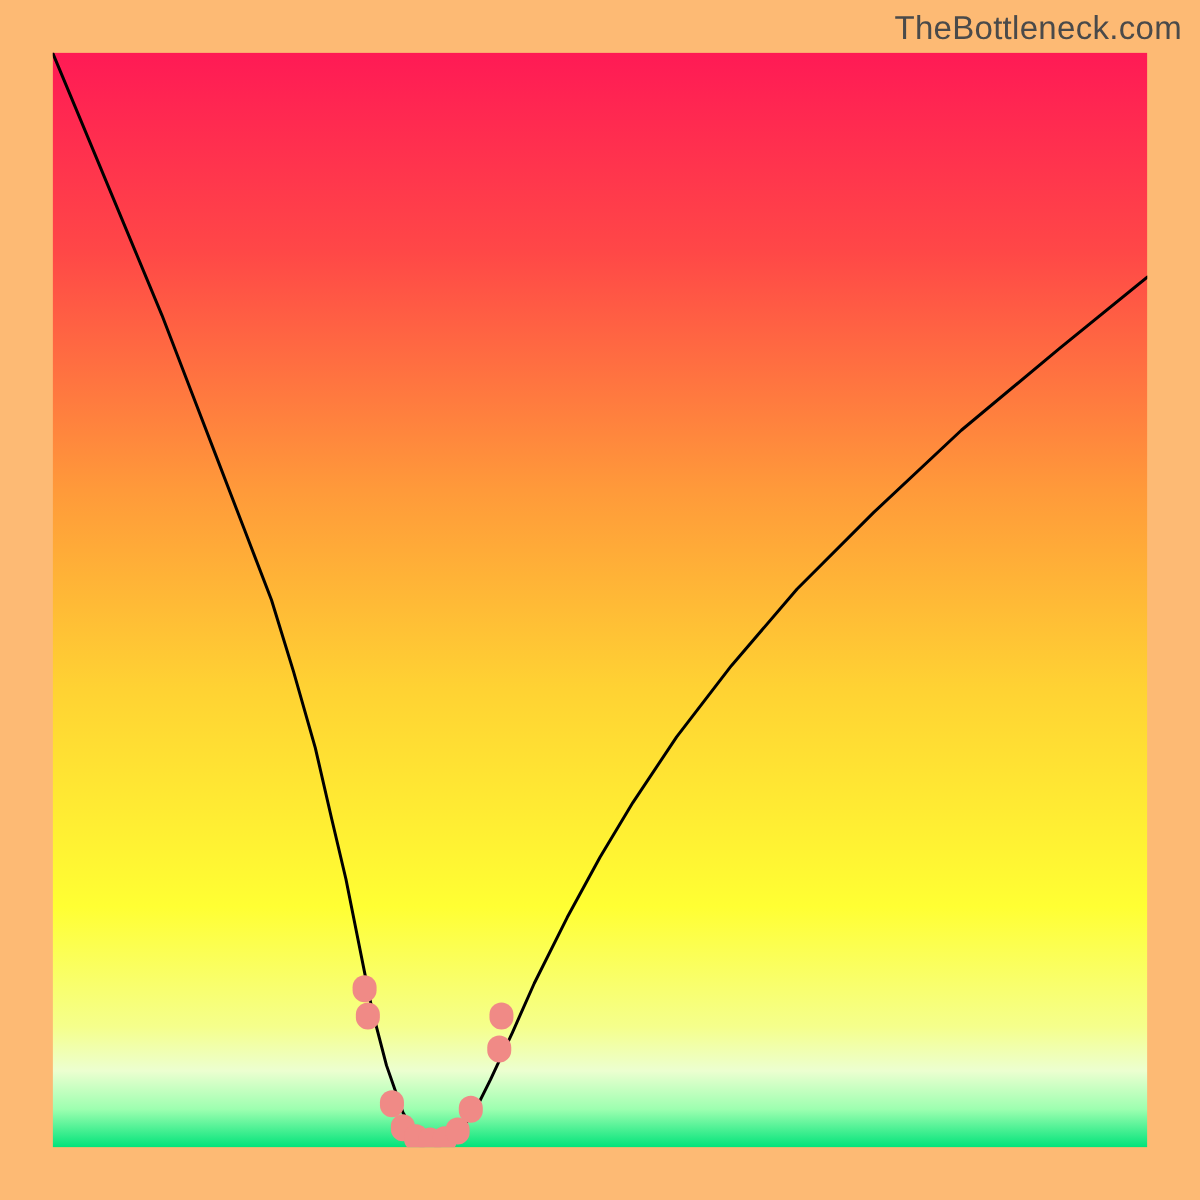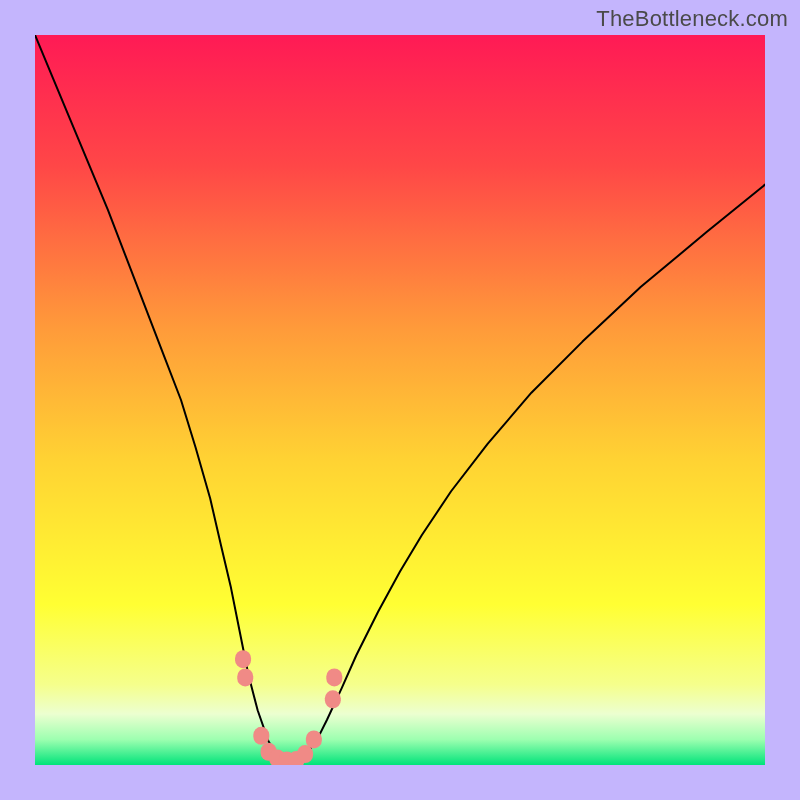--- a/index.html
+++ b/index.html
@@ -9,21 +9,21 @@
     height: 800px;
     overflow: hidden;
     background: #000;
     font-family: Arial, Helvetica, sans-serif;
   }
   .frame {
     position: absolute;
     top: 0; left: 0;
     width: 800px;
     height: 800px;
-    background: #c4b5fd;
+    background: #fdba74;
   }
   .plot-area {
     position: absolute;
     top: 35px;
     left: 35px;
     width: 730px;
     height: 730px;
     overflow: hidden;
   }
   .plot-area svg {

